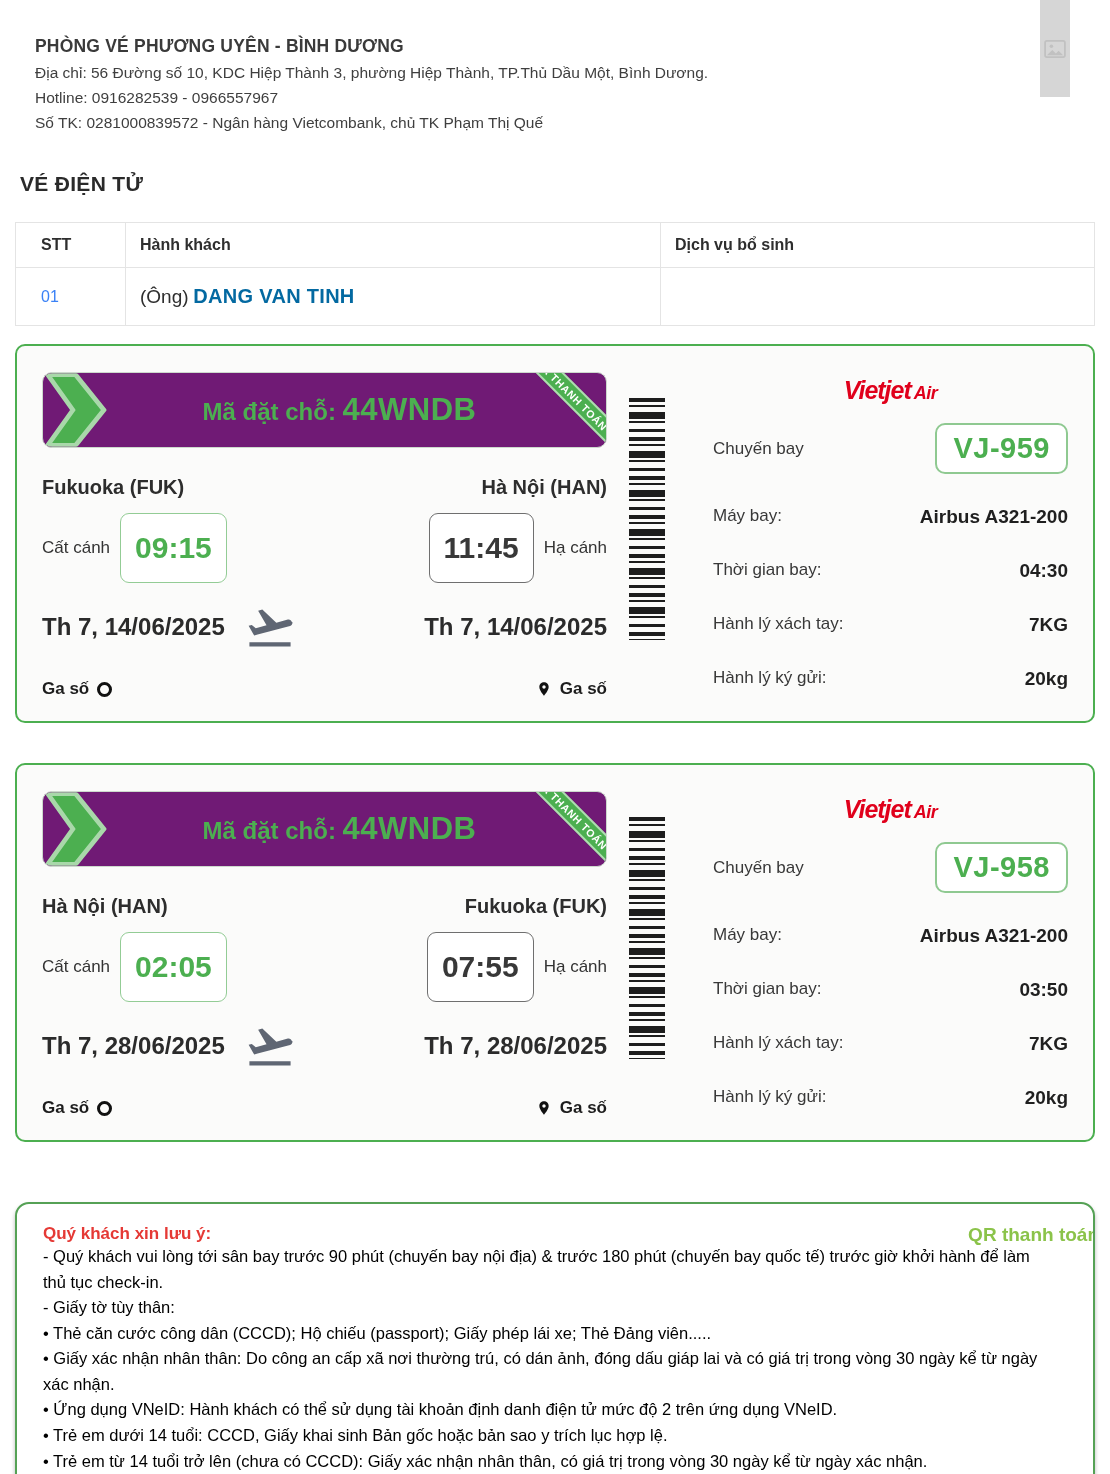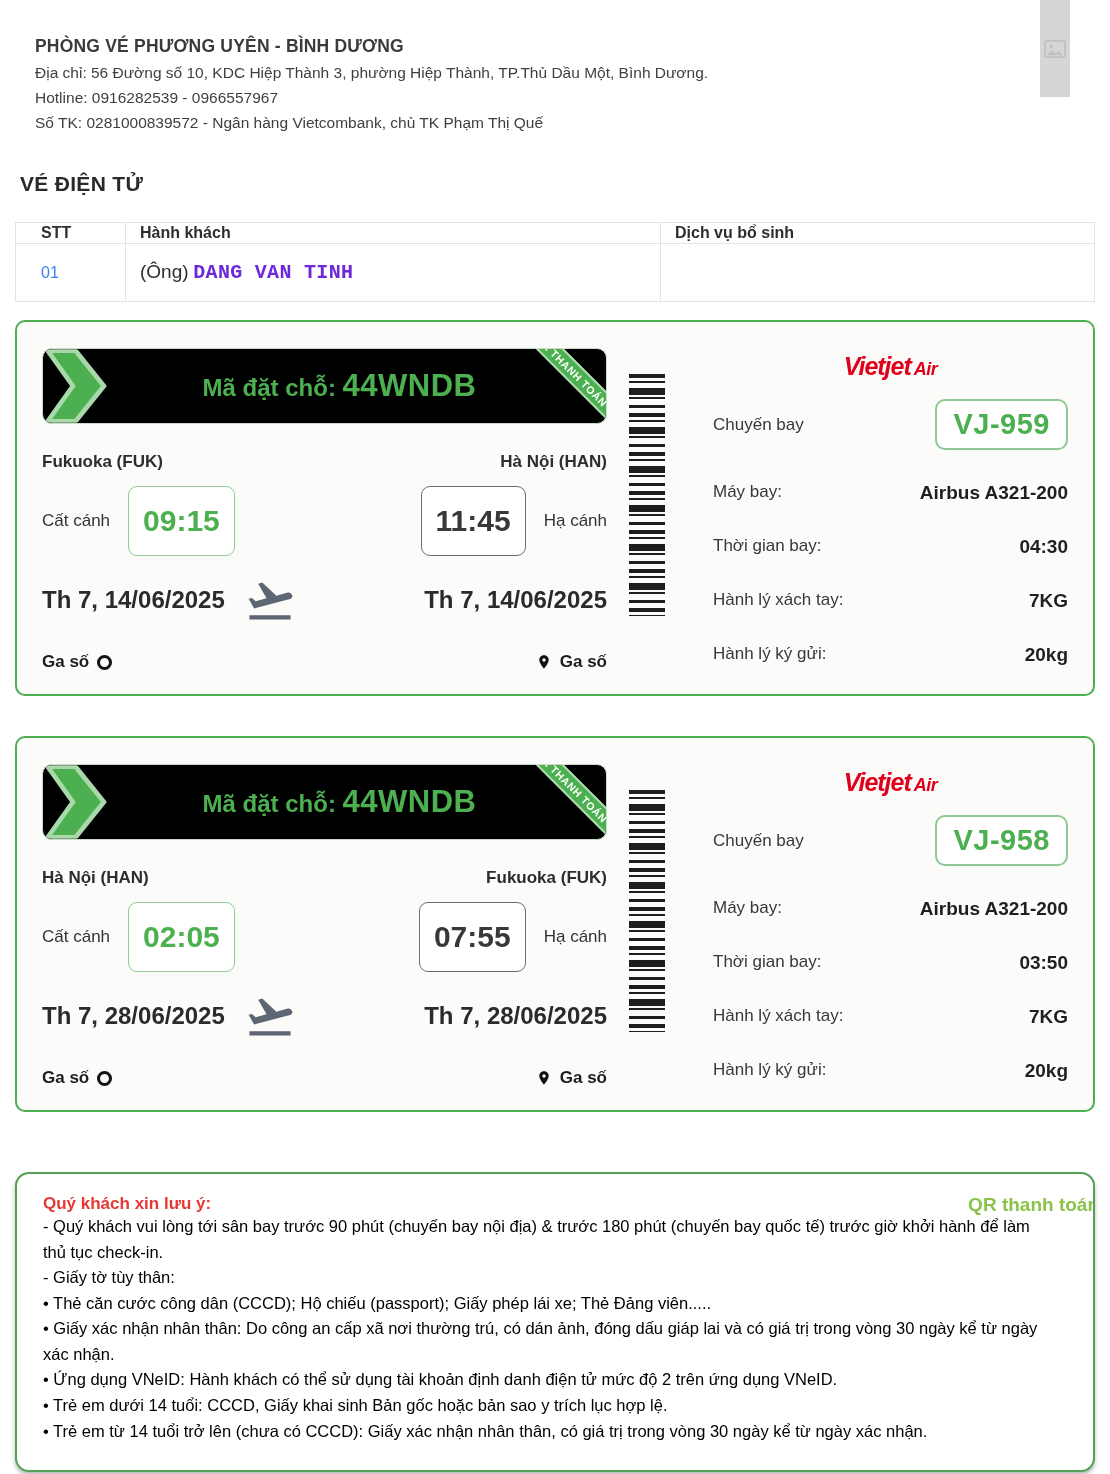--- a/index.html
+++ b/index.html
@@ -21,64 +21,64 @@
     display: flex; align-items: center; justify-content: center;
   }
   .img-placeholder svg { opacity: .55; }
 
   
   .page-title { font-size: 21px; font-weight: 700; color: #2a2a2a; margin: 40px 0 0 5px; letter-spacing: .3px; }
 
   
   .pax-table { width: 100%; border-collapse: collapse; margin-top: 26px; background: #fff; }
   .pax-table th, .pax-table td { border: 1px solid #e4e4e4; text-align: left; vertical-align: middle; }
-  .pax-table th { font-size: 16px; font-weight: 700; color: #2e2e2e; padding: 1px 14px; }
+  .pax-table th { font-size: 16px; font-weight: 700; color: #2e2e2e; padding: 13px 14px; }
   .pax-table td { padding: 17px 14px; font-size: 17px; }
   .col-stt { width: 110px; }
   .col-pax { width: 535px; }
   .pax-title { font-size: 19px; color: #2e2e2e; }
-  .pax-name { font-size: 20px; font-weight: 700; color: #6d28d9; letter-spacing: .3px; font-family: Liberation Mono, monospace; }
+  .pax-name { font-size: 20px; font-weight: 700; color: #0369a1; letter-spacing: .3px; }
   td.cell-stt { padding-left: 25px; font-size: 16px; color: #3b82f6; }
   th.col-stt { padding-left: 25px; }
 
   
   .ticket-card {
     border: 2px solid #4caf50; border-radius: 10px;
     background: #fbfbfa;
     margin-top: 18px; padding: 26px 25px 22px;
     display: flex; align-items: stretch;
     min-height: 338px;
   }
   .ticket-card + .ticket-card { margin-top: 40px; }
 
   .t-left { width: 565px; flex: 0 0 565px; display: flex; flex-direction: column; }
 
   .bk-header {
-    position: relative; height: 76px; background: #000000;
+    position: relative; height: 76px; background: #701a75;
     border: 1px solid #cdd9cd; border-radius: 10px;
     overflow: hidden;
     display: flex; align-items: center; justify-content: center;
   }
   .bk-arrow { position: absolute; left: 2px; top: 0; height: 100%; width: 62px; }
   .bk-text { font-size: 24px; color: #4caf50; font-weight: 600; padding-left: 30px; }
   .bk-code { font-size: 31px; font-weight: 800; letter-spacing: .5px; }
   .ribbon {
     position: absolute; top: 12px; right: -36px; width: 140px;
     transform: rotate(45deg);
     background: #4caf50; color: #fff;
     font-size: 10.5px; font-weight: 700; letter-spacing: .6px;
     text-align: center; padding: 4px 0;
     box-shadow: 0 0 0 2px rgba(255,255,255,.55) inset;
   }
 
   .cities { display: flex; justify-content: space-between; margin-top: 28px; }
-  .city { font-size: 17px; font-weight: 600; color: #2d2d2d; }
+  .city { font-size: 20px; font-weight: 600; color: #2d2d2d; }
 
   .times { display: flex; justify-content: space-between; align-items: center; margin-top: 14px; }
-  .time-group { display: flex; align-items: center; gap: 18px; }
+  .time-group { display: flex; align-items: center; gap: 10px; }
   .t-label { font-size: 17px; color: #333; }
   .time-box {
     display: inline-block; font-size: 30px; font-weight: 800;
     padding: 17px 14px; border-radius: 9px; background: #fff;
   }
   .time-box.depart { color: #4caf50; border: 1.5px solid #93cc95; }
   .time-box.arrive { color: #383838; border: 1.5px solid #6f6f6f; margin-right: 0; }
 
   .dates { display: flex; justify-content: space-between; align-items: center; margin-top: 18px; }
   .date { font-size: 24px; font-weight: 700; color: #2b2b2b; }

